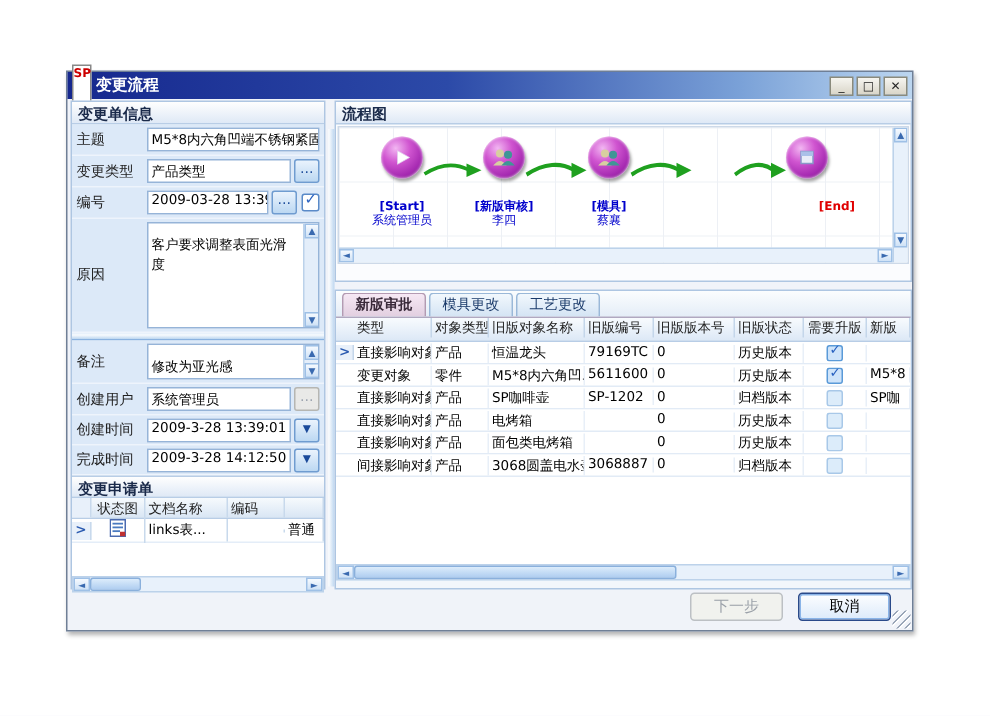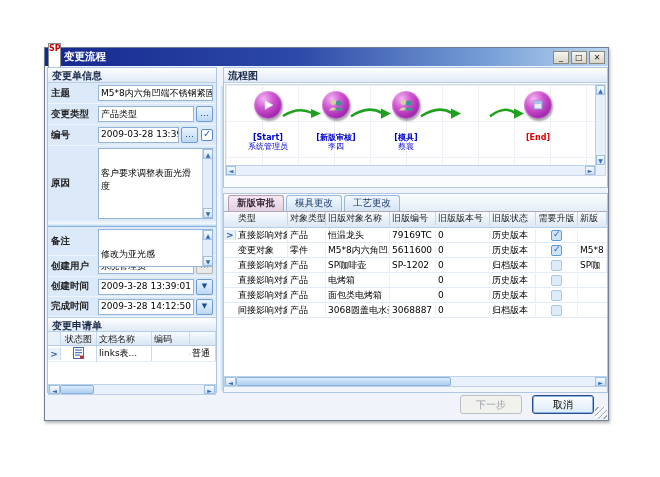--- a/index.html
+++ b/index.html
@@ -27,24 +27,24 @@
   .p-header { height:15px; background:linear-gradient(#fefefe,#dfe9f6); border-bottom:1px solid #b8cde6;
               font-size:10px; font-weight:bold; color:#1a2a4a; padding:1px 4px; white-space:nowrap; overflow:hidden; }
   .split-h { background:linear-gradient(#ffffff,#bcd6f0); border-top:1px solid #e8f1fb; border-bottom:1px solid #8ab2e0; }
   .split-v { position:absolute; top:19px; bottom:0; left:172px; width:4px;
              background:linear-gradient(90deg,#ffffff,#bcd6f0); }
 
   
   .left-panel { left:0; top:0; width:170px; height:326px; }
   .form-row { display:flex; align-items:center; background:#dce9f8; border-bottom:1px solid #eef4fc;
               padding:2px 3px; }
-  .form-row .lbl { width:47px; font-size:9.5px; color:#222; flex:none; white-space:nowrap; overflow:hidden;font-weight:bold; }
+  .form-row .lbl { width:47px; font-size:9.5px; color:#222; flex:none; white-space:nowrap; overflow:hidden; }
   .inputbox { flex:1; height:16px; background:#fff; border:1px solid #96b4d8; font-size:9px;
               padding:1px 2px; white-space:nowrap; overflow:hidden; color:#000; min-width:0; }
-  .areabox { flex:1; background:#fff; border:1px solid #96b4d8; font-size:9px; padding:18px 2px;
+  .areabox { flex:1; background:#fff; border:1px solid #96b4d8; font-size:9px; padding:8px 2px;
              color:#000; overflow:hidden; position:relative; align-self:stretch; min-width:0; }
   .areabox .vsb { position:absolute; top:0; right:0; bottom:0; width:10px; background:#e4eefa;
                   border-left:1px solid #bcd2ea; }
   .sb-arrow { position:absolute; left:0; width:10px; height:10px; font-size:6px; color:#3a6ab0;
               text-align:center; line-height:10px; background:linear-gradient(#f6faff,#cfe2f6);
               border:1px solid #9ec0e6; cursor:pointer; }
   .sb-arrow.up { top:0; } .sb-arrow.dn { bottom:0; }
   .mini-btn { width:17px; height:16px; margin-left:2px; flex:none; font-size:9px; line-height:12px;
               text-align:center; color:#1a4a9a; background:linear-gradient(#eaf3fd,#bcd8f2);
               border:1px solid #6f9cd0; border-radius:2px; cursor:pointer; }
@@ -89,21 +89,21 @@
   .flow-vsb .arr { height:10px; line-height:9px; }
   .flow-vsb .arr.dn { position:absolute; bottom:10px; left:0; right:0; }
 
   .node { position:absolute; width:64px; text-align:center; }
   .orb { width:28px; height:28px; margin:0 auto; border-radius:50%;
          background:radial-gradient(circle at 35% 28%, #f2b6f2 0%, #d055d0 35%, #a428b0 70%, #5c1268 100%);
          box-shadow:1px 2px 2px rgba(0,0,0,.35), inset 0 0 2px #fff;
          display:flex; align-items:center; justify-content:center; cursor:pointer; }
   .orb svg { display:block; }
   .nlabel { font-size:8px; font-weight:bold; color:#0000cc; line-height:9px; margin-top:14px; white-space:nowrap; }
-  .nlabel.end { color:#e00000; }
+  .nlabel.end { color:#e00000;text-align:right; }
   .nperson { font-size:8px; color:#0000cc; line-height:9px; white-space:nowrap; }
   .flow-arrow { position:absolute; top:20px; height:16px; }
 
   
   .grid-panel { left:176px; top:126px; width:385px; height:200px; background:#f2f6fb; border:1px solid #aec6e2; }
   .tabstrip { display:flex; height:18px; align-items:flex-end; padding-left:4px;
               background:linear-gradient(#fbfdfe,#e4edf7); border-bottom:1px solid #b0a8c0; }
   .tab { height:16px; padding:1px 8px 0; margin-right:2px; font-size:9.5px; color:#1a3a6a;
          background:linear-gradient(#f2f8fd,#d4e4f4); border:1px solid #9ab8d8; border-bottom:none;
          border-radius:3px 3px 0 0; cursor:pointer; white-space:nowrap; }

